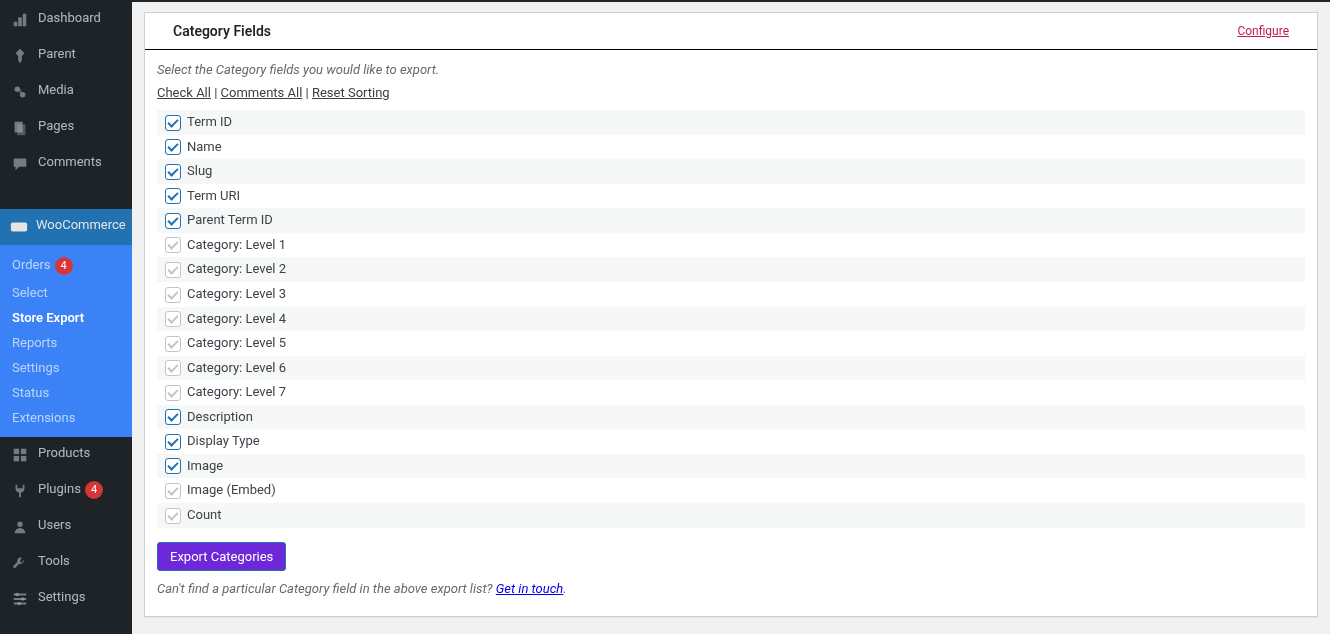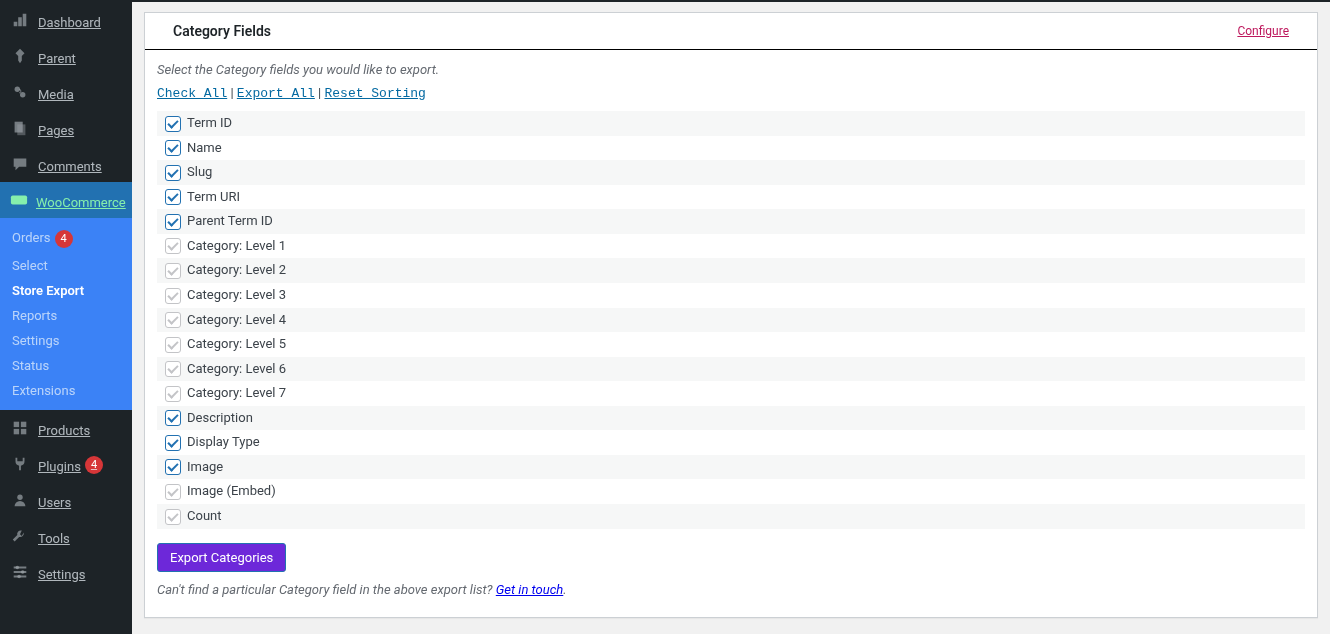--- a/index.html
+++ b/index.html
@@ -1,34 +1,34 @@
 <!DOCTYPE html>
 <html><head>
 <meta charset="utf-8">
 <style>
 * { margin: 0; padding: 0; box-sizing: border-box; font-family: -apple-system, BlinkMacSystemFont, "Segoe UI", Roboto, Arial, sans-serif; }
 body { background: #f1f1f1; font-size: 13px; color: #3c434a; display: flex; width: 1330px; height: 634px; overflow: hidden; border-top: 2px solid #1d2327; }
 .sidebar { width: 132px; background: #1d2327; color: #eee; flex-shrink: 0; }
-.menu-item { display: flex; align-items: flex-end; padding: 8px 10px; color: rgba(240,246,252,0.7); cursor: pointer; text-decoration: underline; }
-.menu-item.active { background: #2271b1; color: #86efac; position: relative; }
+.menu-item { display: flex; align-items: flex-start; padding: 8px 10px; color: rgba(240,246,252,0.7); cursor: pointer; }
+.menu-item.active { background: #2271b1; color: #e5e5e5; position: relative; margin-top: 27px; }
 .menu-item.active::after { content: ''; position: absolute; right: -8px; top: 50%; transform: translateY(-50%); border: 8px solid transparent; border-right-color: #f1f1f1; }
 .menu-icon { width: 20px; height: 20px; margin-right: 8px; display: inline-flex; align-items: center; justify-content: center; opacity: 0.6; }
 .menu-item.active .menu-icon { opacity: 1; }
 .menu-icon svg { width: 18px; height: 18px; fill: currentColor; }
 .submenu { background: #3b82f6; padding: 7px 0; }
 .sub-item { padding: 5px 12px; color: rgba(240,246,252,0.7); cursor: pointer; font-size: 13px; }
 .sub-item.current { color: #fff; font-weight: 600; }
 .badge { display: inline-block; min-width: 18px; height: 18px; border-radius: 9px; background: #d63638; color: #fff; font-size: 11px; text-align: center; line-height: 18px; margin-left: 4px; padding: 0 6px; }
 .content { flex: 1; padding: 0 12px; overflow: auto; }
 .panel { background: #fff; border: 1px solid #ccd0d4; margin: 10px 0 20px; box-shadow: 0 1px 1px rgba(0,0,0,.04); }
 .panel-header { padding: 10px 28px; border-bottom: 1px solid #000000; display: flex; justify-content: space-between; align-items: center; text-align: right; }
 .panel-header h3 { font-size: 14px; font-weight: 600; color: #1d2327; }
 .panel-body { padding: 12px; }
 .hint { font-style: italic; color: #646970; margin-bottom: 8px; display: block; }
-.link-row a { color: #0369a1; text-decoration: underline; font-family: Liberation Mono, monospace; }
+.link-row a { color: #404040; text-decoration: underline; }
 .link-row { margin-bottom: 10px; font-size: 13px; }
 .fields-table { width: 100%; border-collapse: collapse; margin-bottom: 14px; }
 .fields-table tr:nth-child(odd) td { background: #f6f7f7; }
 .fields-table td { padding: 4px 8px; height: 21px; font-size: 13px; color: #3c434a; }
 .check { display: inline-block; width: 16px; height: 16px; border: 1px solid #8c8f94; border-radius: 3px; vertical-align: middle; margin-right: 6px; position: relative; background: #fff; }
 .check.on { border-color: #2271b1; }
 .check.on::after, .check.off::after { content: ''; position: absolute; left: 4px; top: 1px; width: 4px; height: 8px; border: solid; border-width: 0 2px 2px 0; transform: rotate(45deg); }
 .check.on::after { border-color: #2271b1; }
 .check.off { border-color: #c3c4c7; }
 .check.off::after { border-color: #c3c4c7; }
@@ -154,21 +154,21 @@
 
   <div class="panel">
     <div class="panel-header">
       <h3>Category Fields</h3>
       <a href="#" class="configure">Configure</a>
     </div>
     <div class="panel-body">
       <span class="hint">Select the Category fields you would like to export.</span>
       <div class="link-row">
         <a href="#">Check All</a> |
-        <a href="#">Export All</a> |
+        <a href="#">Comments All</a> |
         <a href="#">Reset Sorting</a>
       </div>
       <table class="fields-table">
           <tbody id="fields-body">
             <tr>
               <td><span class="check on"></span><span>Term ID</span></td>
             </tr>
             <tr>
               <td><span class="check on"></span><span>Name</span></td>
             </tr>

